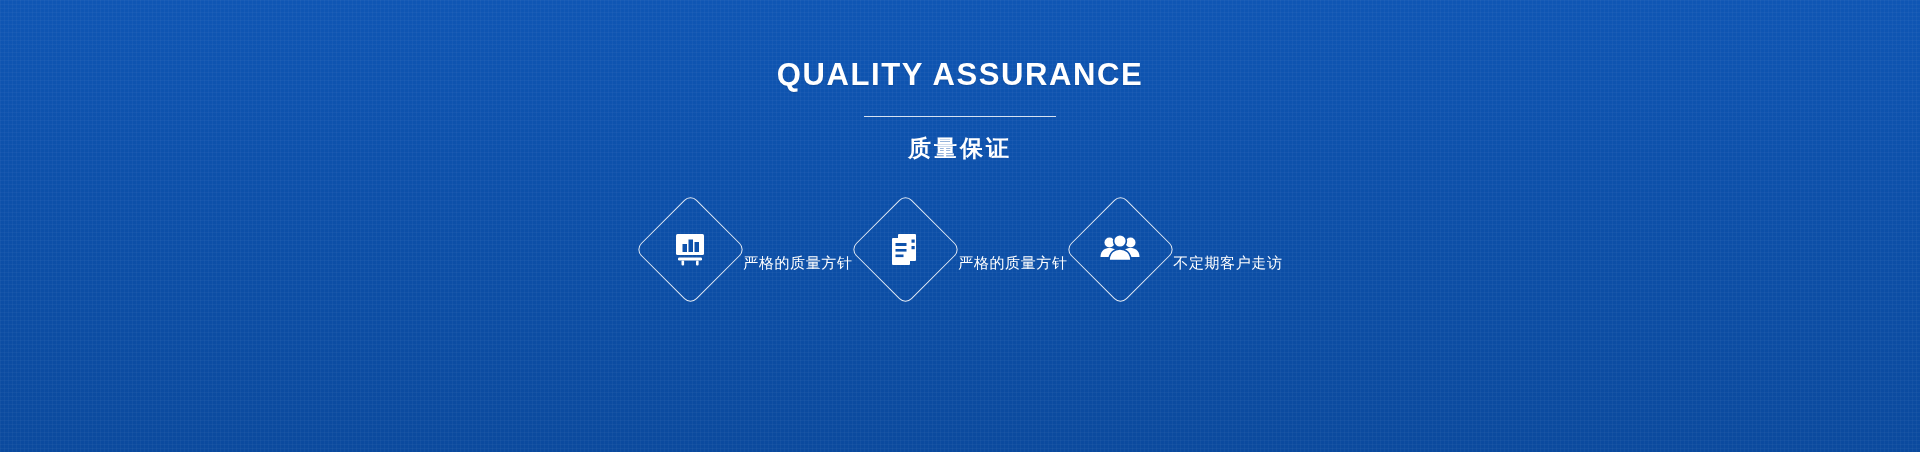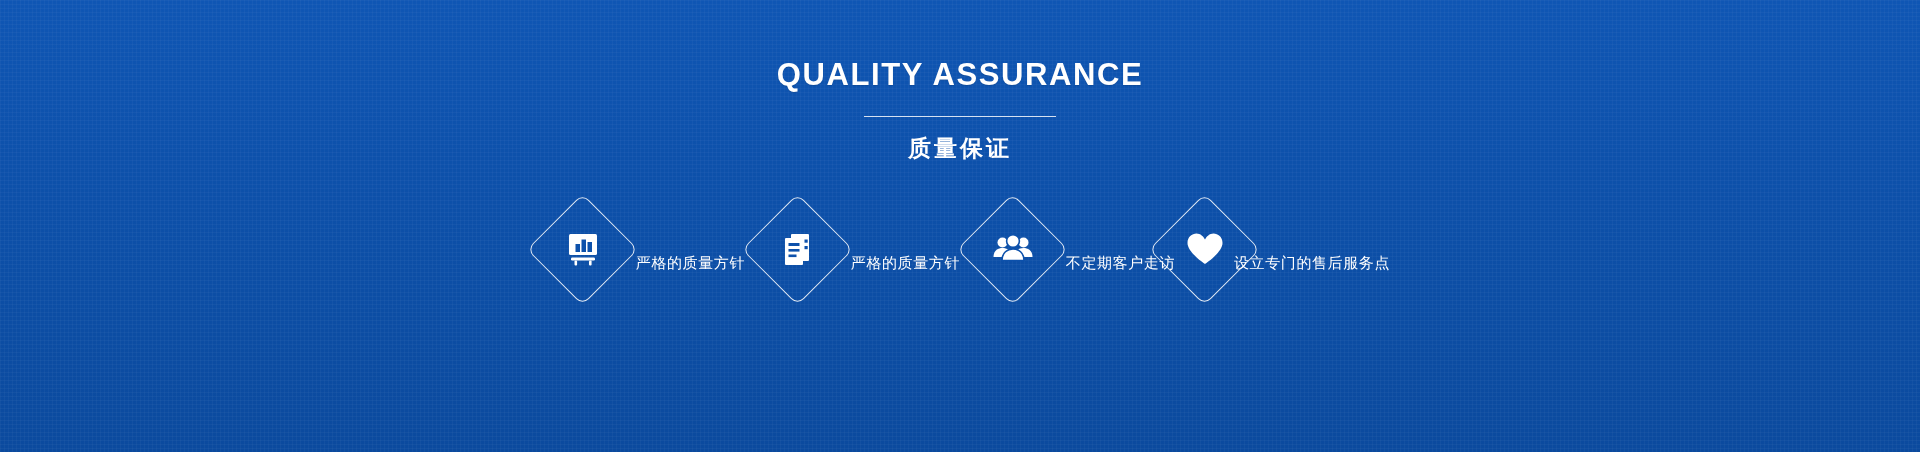--- a/index.html
+++ b/index.html
@@ -187,28 +187,15 @@
             <circle cx="31.5" cy="14.5" r="5"></circle>
             <path d="M22.5 29 C22.5 22.5, 27 20, 31.5 20 C36 20, 40.5 22.5, 40.5 29 Z"></path>
             <circle cx="21" cy="13" r="6.4" stroke="#0d51ab" stroke-width="1.6"></circle>
             <path d="M10 32.5 C10 24.5, 15.5 21, 21 21 C26.5 21, 32 24.5, 32 32.5 Z" stroke="#0d51ab" stroke-width="1.6"></path>
           </svg>
         </div>
       </div>
       <div class="feature-label">不定期客户走访</div>
     </div>
 
-    <div class="feature">
-      <div class="diamond-wrap">
-        <div class="diamond"></div>
-        <div class="glyph">
-          <svg width="42" height="42" viewBox="0 0 42 42" fill="#ffffff">
-            <path d="M21 36 C21 36, 3.5 24.5, 3.5 15 C3.5 9, 8 5.5, 12.5 5.5
-                     C16.5 5.5, 19.5 8.5, 21 11.5 C22.5 8.5, 25.5 5.5, 29.5 5.5
-                     C34 5.5, 38.5 9, 38.5 15 C38.5 24.5, 21 36, 21 36 Z"></path>
-          </svg>
-        </div>
-      </div>
-      <div class="feature-label">设立专门的售后服务点</div>
-    </div>
 
   </div>
 </div>
 
 </body></html>

